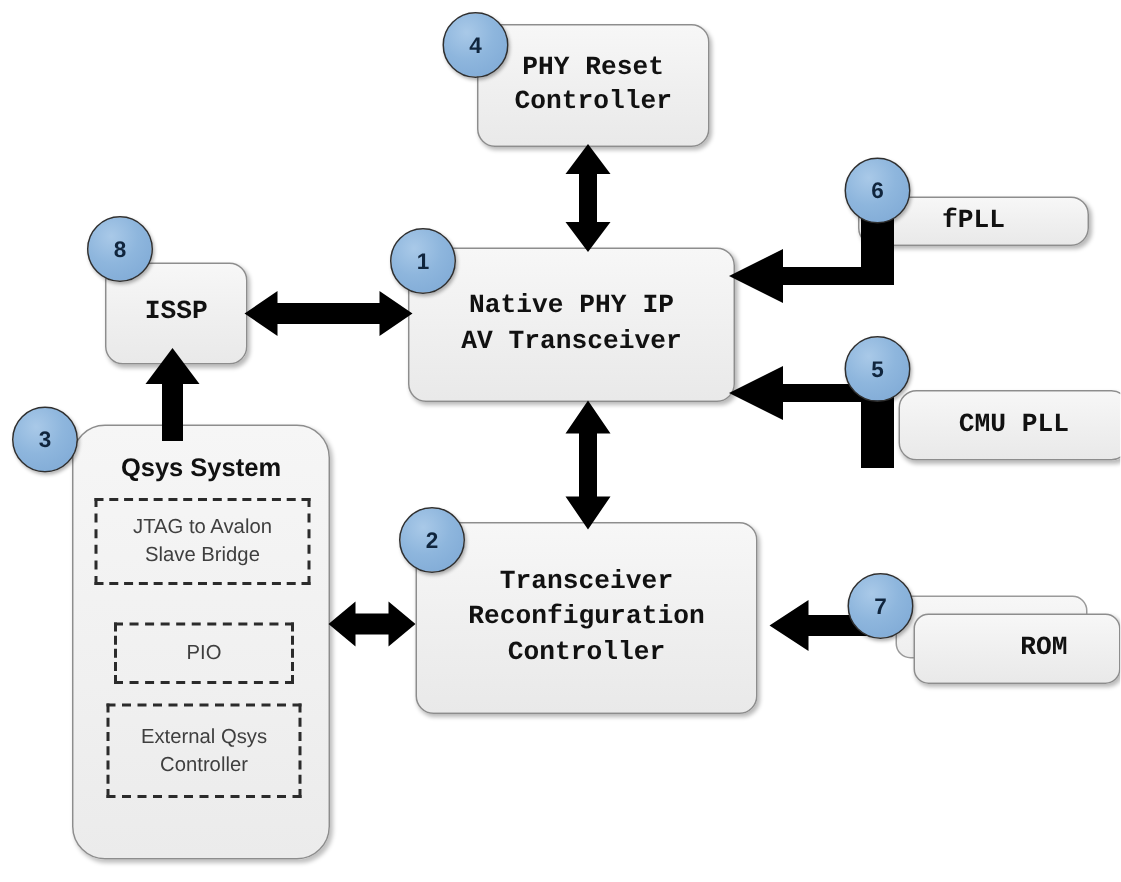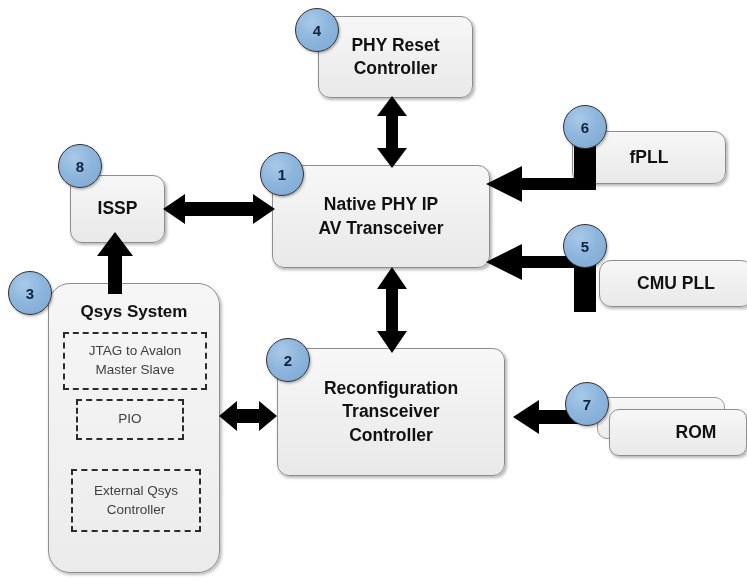--- a/index.html
+++ b/index.html
@@ -26,21 +26,21 @@
     display:flex;
     flex-direction:column;
     align-items:center;
     justify-content:center;
     color:#111111;
     font-weight:bold;
     text-align:center;
     line-height:1.32;
     z-index:20;
   }
-  .block .ln{display:block;white-space:nowrap;}
+  .block .ln{display:block;white-space:nowrap;font-family:Liberation Mono, monospace;}
 
   
   .t17{font-size:17.5px;}
 
   
   .qsys{
     position:absolute;
     box-sizing:border-box;
     border:1.5px solid #8d8d8d;
     border-radius:22px;
@@ -166,21 +166,21 @@
   </div>
 
   <div class="block t17" style="left:272px;top:165px;width:218px;height:103px;">
     <span class="ln">Native PHY IP</span>
     <span class="ln">AV Transceiver</span>
   </div>
   <div class="circle" style="left:260px;top:152px;">
     <span>1</span>
   </div>
 
-  <div class="block t17" style="left:572px;top:131px;width:154px;height:53px;align-items:center;">
+  <div class="block t17" style="left:572px;top:131px;width:154px;height:33px;align-items:center;">
     <span class="ln">fPLL</span>
   </div>
   <div class="circle" style="left:563px;top:105px;">
     <span>6</span>
   </div>
 
   <div class="block t17" style="left:572px;top:260px;width:154px;height:47px;margin-left:27px;">
     <span class="ln">CMU PLL</span>
   </div>
   <div class="circle" style="left:563px;top:224px;">
@@ -188,45 +188,45 @@
   </div>
 
   <div class="block t17" style="left:70px;top:175px;width:95px;height:68px;">
     <span class="ln">ISSP</span>
   </div>
   <div class="circle" style="left:58px;top:144px;">
     <span>8</span>
   </div>
 
   <div class="block t17" style="left:277px;top:348px;width:228px;height:128px;">
+    <span class="ln">Transceiver</span>
     <span class="ln">Reconfiguration</span>
-    <span class="ln">Transceiver</span>
     <span class="ln">Controller</span>
   </div>
   <div class="circle" style="left:266px;top:338px;">
     <span>2</span>
   </div>
 
   <div class="rom-back" style="left:597px;top:397px;width:128px;height:42px;"></div>
   <div class="block t17" style="left:609px;top:409px;width:138px;height:47px;border-radius:10px;padding-left:36px;">
     <span class="ln">ROM</span>
   </div>
   <div class="circle" style="left:565px;top:382px;">
     <span>7</span>
   </div>
 
   <div class="qsys" style="left:48px;top:283px;width:172px;height:290px;">
     <div class="qsys-title" style="top:18px;">Qsys System</div>
 
     <div class="dashbox" style="left:14px;top:48px;width:144px;height:58px;">
       <span class="ln">JTAG to Avalon</span>
-      <span class="ln">Master Slave</span>
+      <span class="ln">Slave Bridge</span>
     </div>
 
-    <div class="dashbox" style="left:27px;top:115px;width:108px;height:41px;">
+    <div class="dashbox" style="left:27px;top:131px;width:120px;height:41px;">
       <span class="ln">PIO</span>
     </div>
 
     <div class="dashbox" style="left:22px;top:185px;width:130px;height:63px;">
       <span class="ln">External Qsys</span>
       <span class="ln">Controller</span>
     </div>
   </div>
   <div class="circle" style="left:8px;top:271px;">
     <span>3</span>

